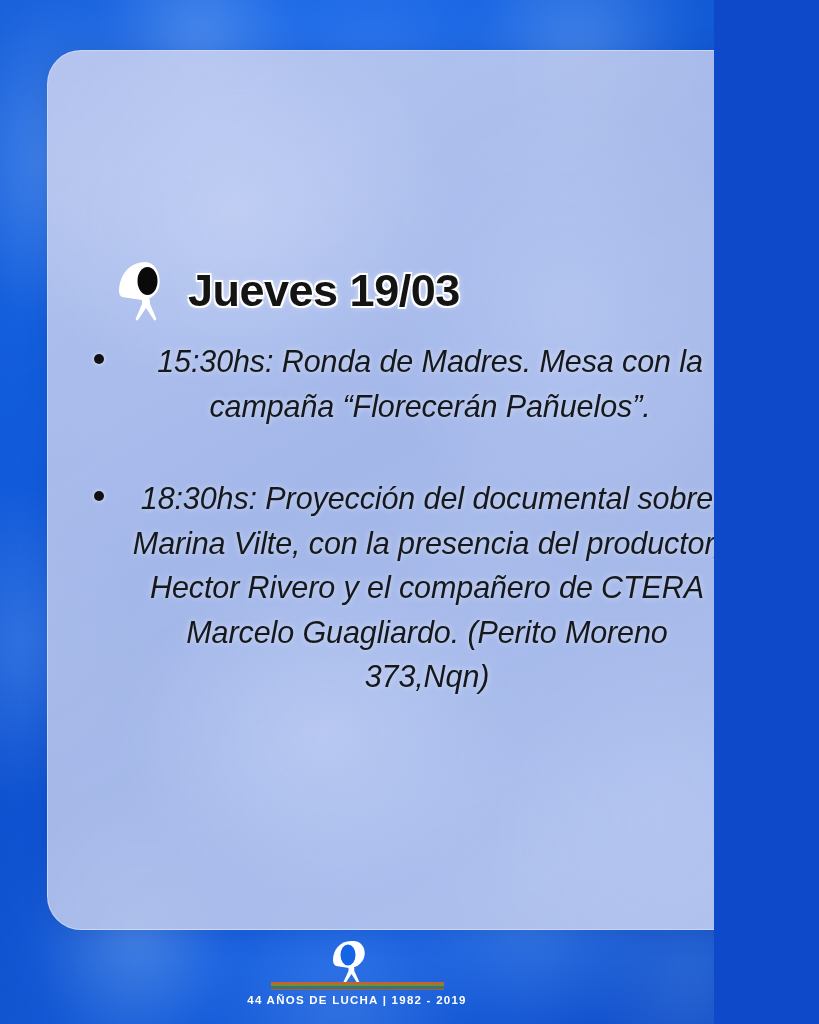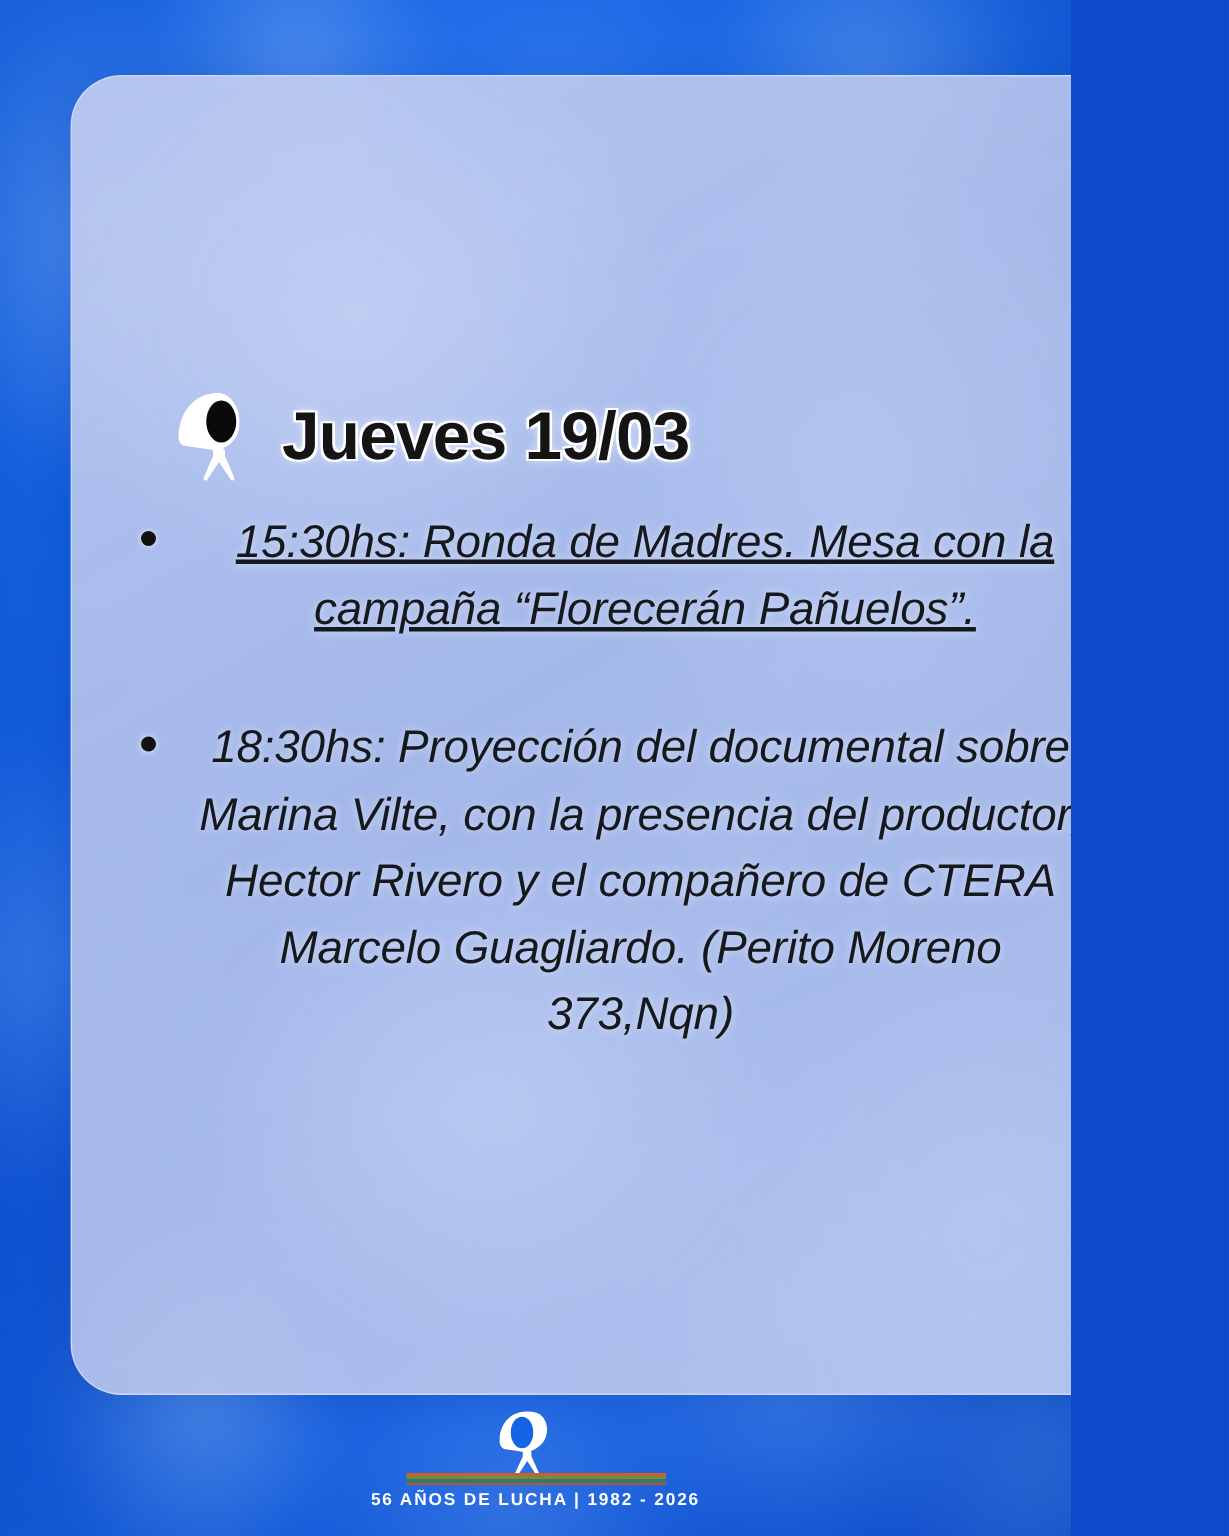--- a/index.html
+++ b/index.html
@@ -129,21 +129,21 @@
   .item-text {
     flex: 1 1 auto;
     text-align: center;
     font-style: italic;
     font-size: 30.5px;
     line-height: 1.46;
     color: #15181c;
     letter-spacing: -0.1px;
     text-shadow: 0 0 6px rgba(255,255,255,0.55);
   }
-  .item-1 .item-text { padding: 0 6px 0 34px; text-decoration: underline; }
+  .item-1 .item-text { padding: 0 6px 0 34px; }
   .item-2 .item-text { padding: 0 4px 0 10px; }
 
   
   .footer-logo {
     position: absolute;
     left: 0;
     right: 0;
     top: 934px;
     display: flex;
     flex-direction: column;
@@ -230,16 +230,16 @@
 
   <div class="footer-logo">
     <div class="logo-mark">
       <svg class="logo-panuelo" viewBox="0 0 42 46">
         <path d="M20 1 C9 1 2 10 2 20 C2 23 3 25 5 26 L18 28 C24 28 29 25 32 20 C35 14 34 7 29 3 C26 1 23 1 20 1 Z" fill="#ffffff"></path>
         <ellipse cx="17" cy="15" rx="7.5" ry="10.5" fill="#1464e6"></ellipse>
         <path d="M20 26 C18.5 26 17.5 27 17.5 28.5 L17.5 31 L12 43 C11.3 44.6 13 45.4 13.8 44.2 L20.5 34 L27 44.2 C27.8 45.4 29.5 44.6 28.8 43 L23.3 31 L23.3 28.5 C23.3 27 22 26 20 26 Z" fill="#ffffff"></path>
       </svg>
     </div>
     <div class="logo-rule"></div>
-    <div class="logo-tagline">56 AÑOS DE LUCHA  |  1982  -  2026</div>
+    <div class="logo-tagline">44 AÑOS DE LUCHA  |  1982  -  2019</div>
   </div>
 
 </div>
 
 </body></html>

